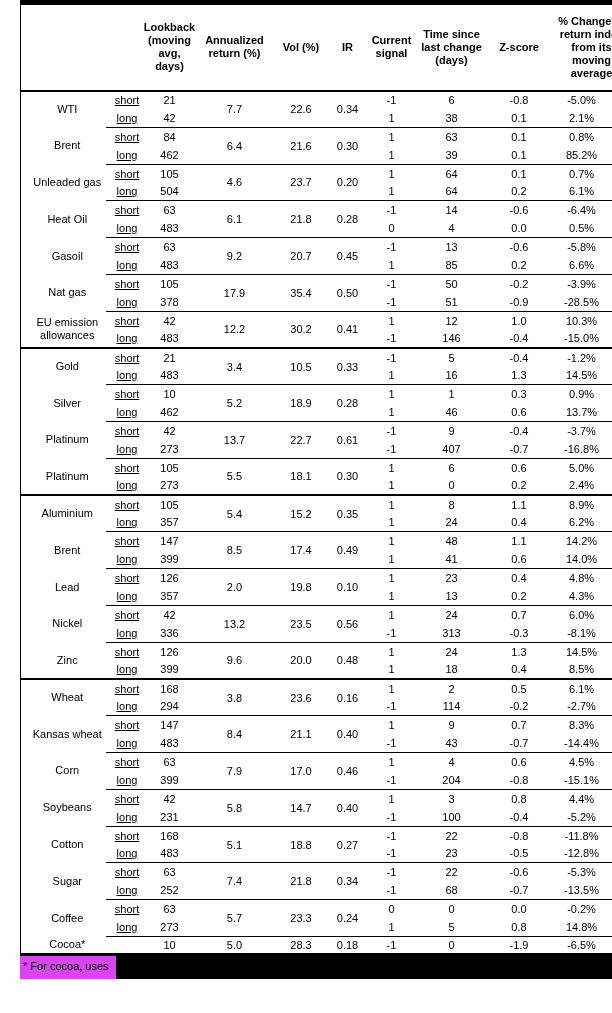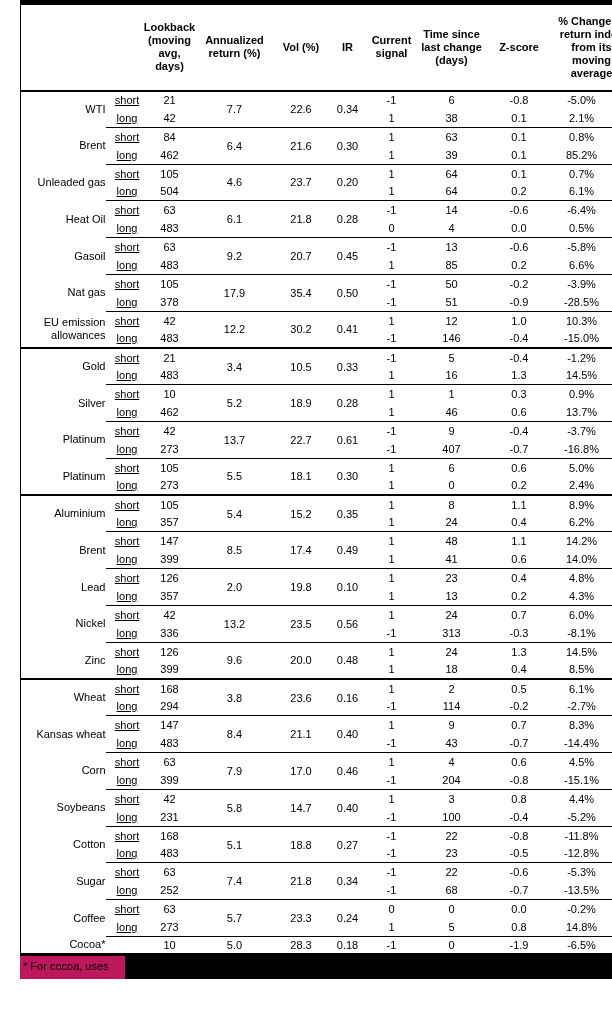--- a/index.html
+++ b/index.html
@@ -46,41 +46,41 @@
   }
   td {
     font-size: 11px;
     color: #000;
     height: 18.4px;
     padding: 0;
     line-height: 12px;
     vertical-align: middle;
     text-align: center;
   }
-  td.c-name { text-align: right; padding-left: 8px; line-height: 13px; }
+  td.c-name { text-align: center; padding-left: 8px; line-height: 13px; }
   td.c-pos  { text-align: center; padding-left: 5px; text-decoration: underline; }
   td.c-pct  { text-align: center; padding-right: 20px; }
   .group-sep { border-top: 2px solid #000; }
   .comm-sep  { border-top: 1px solid #000; }
 
   .footnote-row {
     width: 612px;
     height: 23px;
     display: flex;
     align-items: stretch;
     background: #ffffff;
   }
   .footnote-text {
     font-size: 11px;
     line-height: 21px;
     padding-left: 3px;
-    padding-right: 16px;
+    padding-right: 7px;
     white-space: nowrap;
     color: #000;
-    background: #be185d;
+    background: #d946ef;
   }
   .redaction-bar {
     flex: 1 1 auto;
     background: #000000;
   }
 </style>
 </head>
 <body>
 
 <div class="page">

